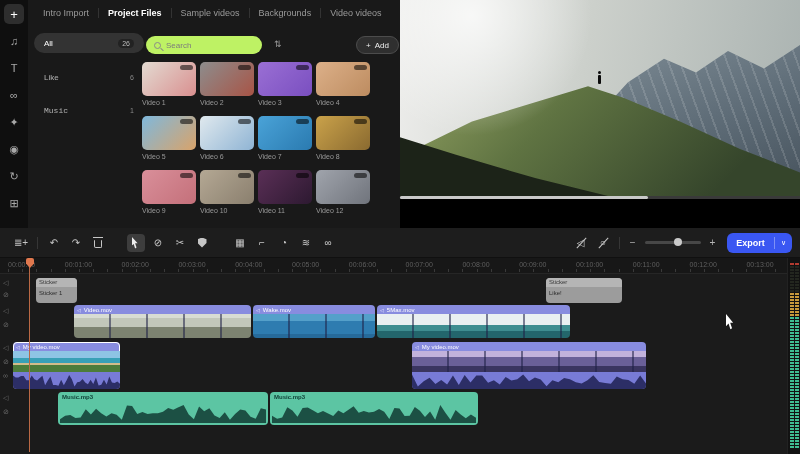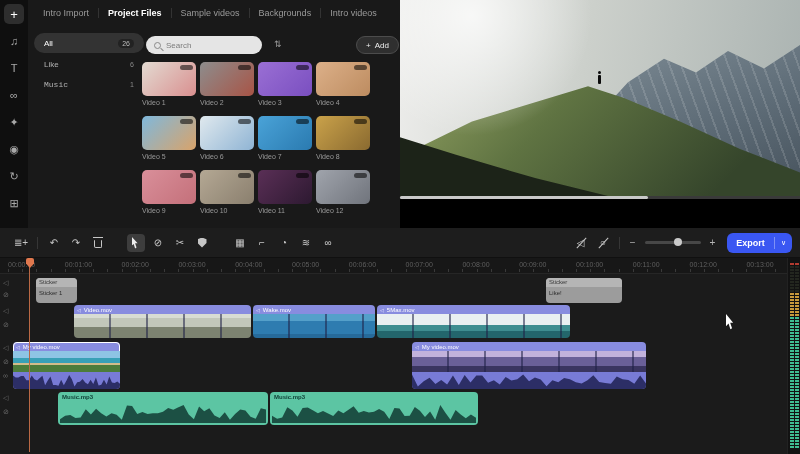--- a/index.html
+++ b/index.html
@@ -12,25 +12,25 @@
   .ric{width:20px;height:20px;display:flex;align-items:center;justify-content:center;color:#a8a8a8;font-size:11px;border-radius:5px;flex:0 0 auto;}
   .ric.first{background:#2e2e2e;color:#fff;font-size:13px;}
 
   
   #mediaPanel{position:absolute;left:28px;top:0;width:372px;height:228px;background:#191919;}
   #tabs{height:26px;display:flex;align-items:center;padding-left:6px;}
   .tab{padding:0 9px;font-size:9px;color:#9a9a9a;white-space:nowrap;}
   .tab.active{color:#fff;font-weight:bold;}
   .tabsep{width:1px;height:10px;background:#333;}
   #cats{position:absolute;left:6px;top:33px;width:110px;}
-  .cat{height:17px;display:flex;justify-content:space-between;align-items:center;padding:0 10px;font-size:8px;color:#b2b2b2;margin-bottom:3px;border-radius:10px;}
+  .cat{height:17px;display:flex;justify-content:space-between;align-items:center;padding:0 10px;font-size:8px;color:#b2b2b2;margin-bottom:16px;border-radius:10px;}
   .cat.active{background:#333;color:#fff;height:20px;}
   .cat .cnt{font-size:7px;color:#8a8a8a;}
   .cat.active .cnt{background:#222;border-radius:7px;padding:1px 4px;color:#bbb;}
-  #searchBox{position:absolute;left:118px;top:36px;width:116px;height:18px;background:#e5e5e5;border-radius:9px;display:flex;align-items:center;gap:5px;padding:1px 8px;color:#7c7c7c;font-size:8px;}
+  #searchBox{position:absolute;left:118px;top:36px;width:116px;height:18px;background:#bef264;border-radius:9px;display:flex;align-items:center;gap:5px;padding:1px 8px;color:#7c7c7c;font-size:8px;}
   .icon-search{position:relative;width:7px;height:7px;border:1px solid #8a8a8a;border-radius:50%;flex:0 0 auto;}
   .icon-search::after{content:"";position:absolute;left:5px;top:6px;width:4px;height:1px;background:#8a8a8a;transform:rotate(45deg);}
   #sortIcon{position:absolute;left:246px;top:39px;font-size:9px;color:#9a9a9a;}
   #addBtn{position:absolute;left:328px;top:36px;height:18px;background:#2f2f2f;border:1px solid #4c4c4c;border-radius:10px;display:flex;align-items:center;gap:4px;padding:0 9px;color:#eee;font-size:8px;}
   #grid{position:absolute;left:114px;top:62px;display:grid;grid-template-columns:repeat(4,58px);row-gap:10px;}
   .gthumb{width:54px;height:34px;border-radius:5px;position:relative;}
   .gbadge{position:absolute;right:3px;top:3px;width:13px;height:5px;border-radius:3px;background:rgba(0,0,0,.55);}
   .glabel{font-size:7px;color:#9a9a9a;margin-top:3px;}
 
   
@@ -127,21 +127,21 @@
   <div id="mediaPanel">
     <div id="tabs">
         <div class="tab">Intro Import</div>
         <div class="tabsep"></div>
         <div class="tab active">Project Files</div>
         <div class="tabsep"></div>
         <div class="tab">Sample videos</div>
         <div class="tabsep"></div>
         <div class="tab">Backgrounds</div>
         <div class="tabsep"></div>
-        <div class="tab">Intro videos</div>
+        <div class="tab">Video videos</div>
       </div>
     <div id="cats">
         <div class="cat active">
           <div style="display: inline;">All</div>
           <div class="cnt" style="display: inline-block;">26</div>
         </div>
         <div class="cat">
           <div style="display: inline;">Like</div>
           <div class="cnt" style="display: inline-block;">6</div>
         </div>

